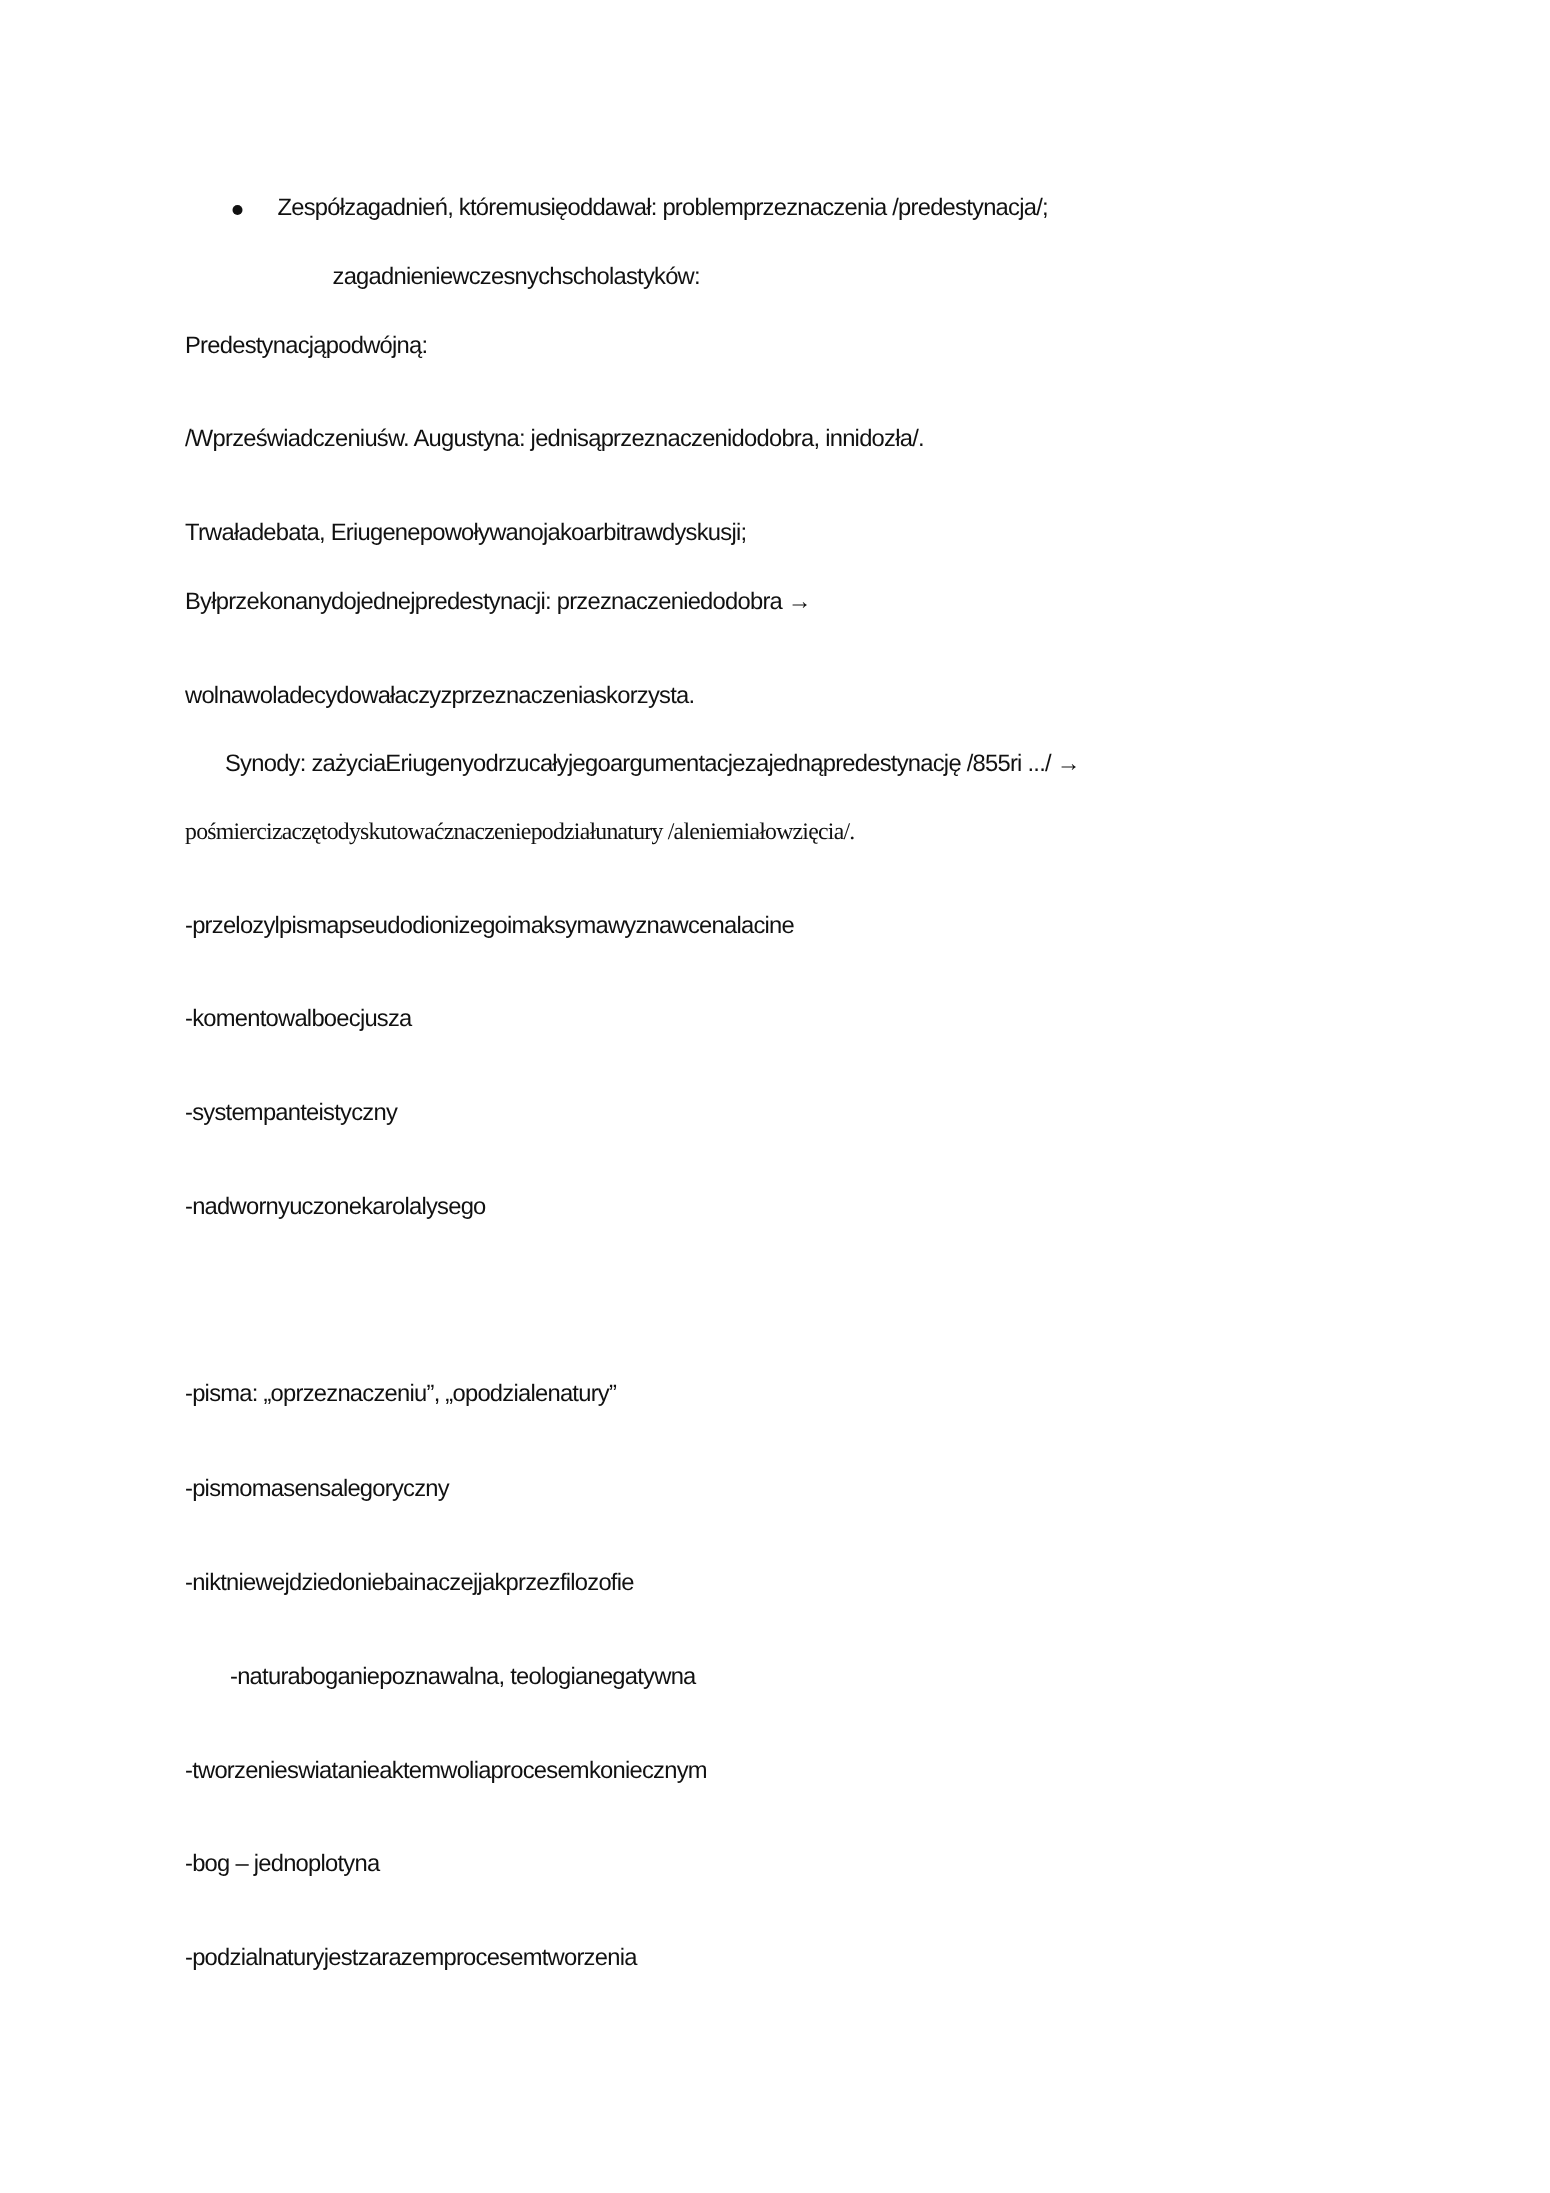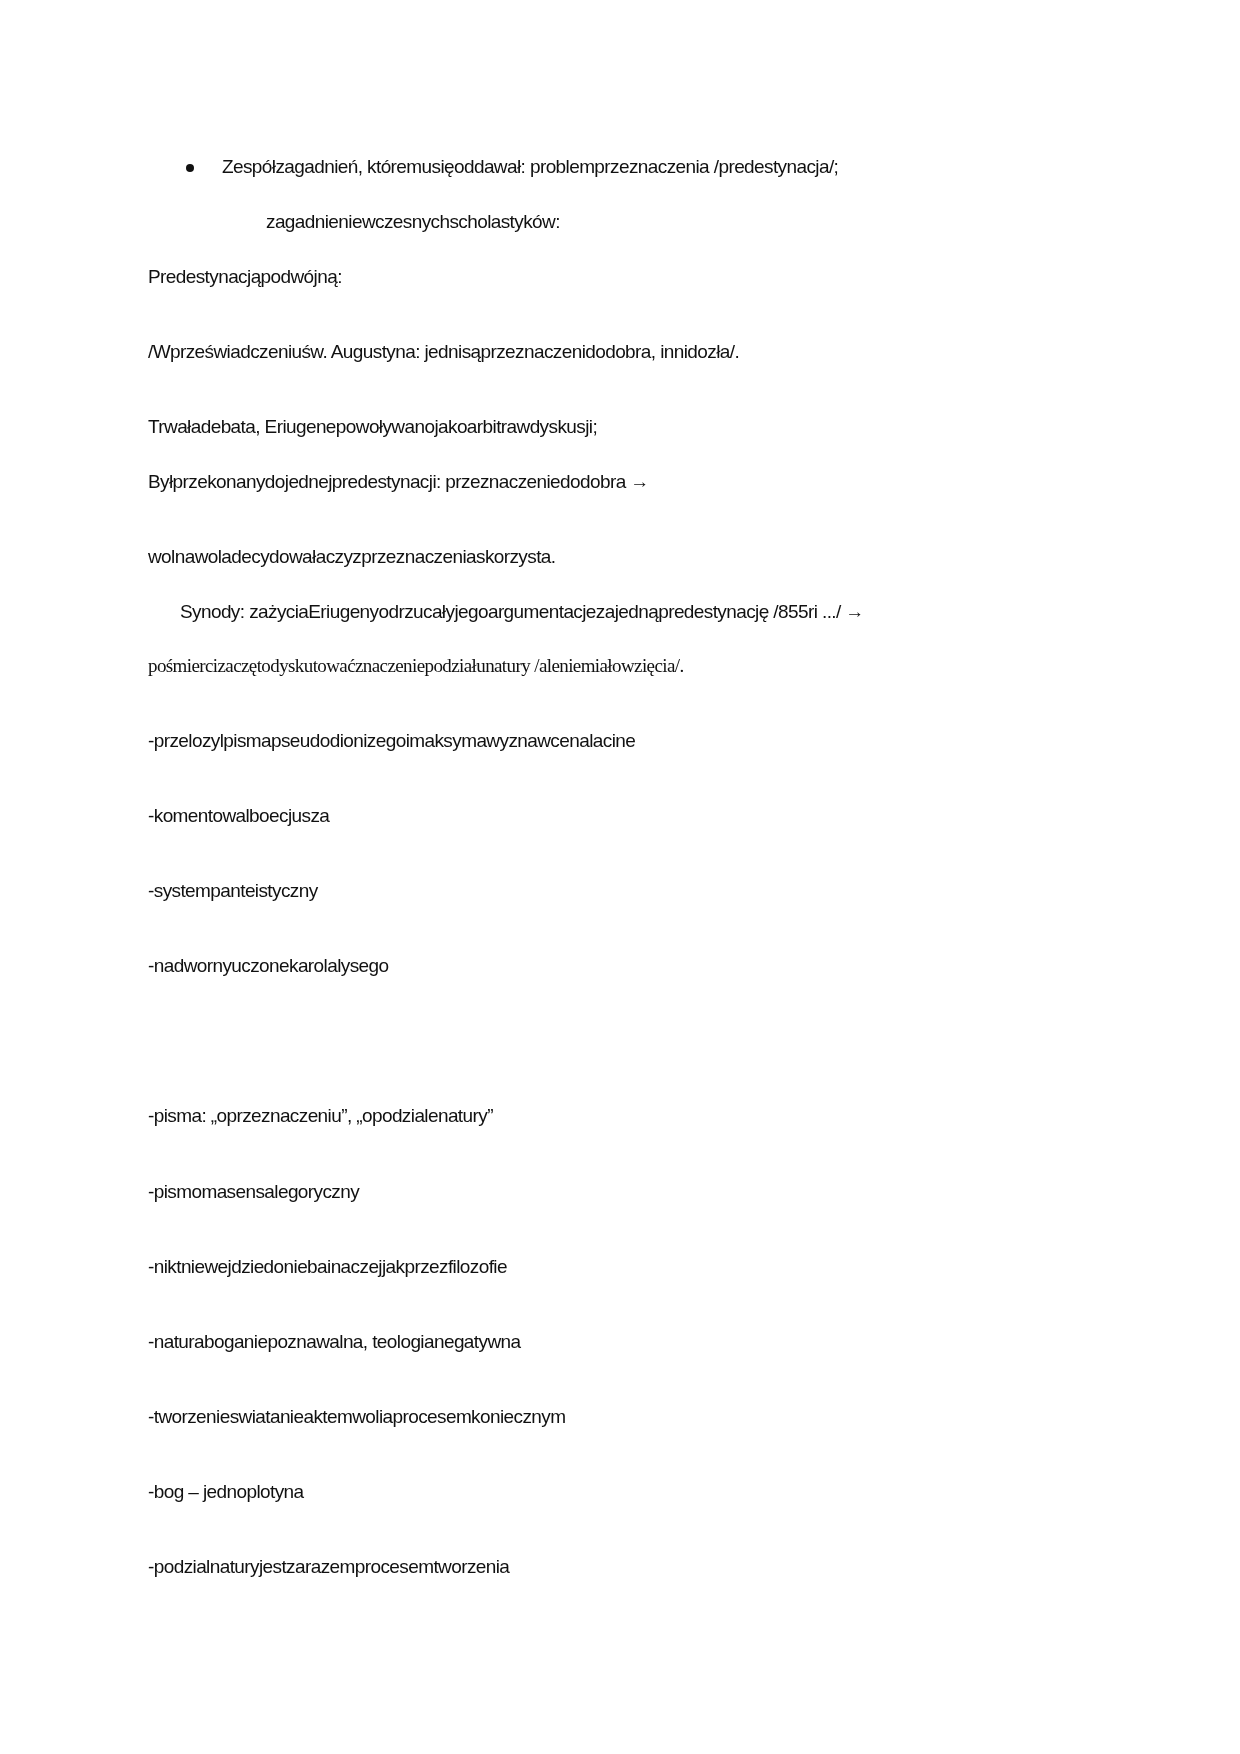--- a/index.html
+++ b/index.html
@@ -59,18 +59,18 @@
   <div class="line" style="top:601px;margin-left:32px;">Synody: zażyciaEriugenyodrzucałyjegoargumentacjezajednąpredestynację /855ri .../ →</div>
   <div class="line" style="top:655px;font-family:Liberation Serif, serif;">pośmiercizaczętodyskutowaćznaczeniepodziałunatury /aleniemiałowzięcia/.</div>
 
   <div class="line" style="top:730px;">-przelozylpismapseudodionizegoimaksymawyznawcenalacine</div>
   <div class="line" style="top:805px;">-komentowalboecjusza</div>
   <div class="line" style="top:880px;">-systempanteistyczny</div>
   <div class="line" style="top:955px;">-nadwornyuczonekarolalysego</div>
   <div class="line" style="top:1105px;">-pisma: „oprzeznaczeniu”, „opodzialenatury”</div>
   <div class="line" style="top:1181px;">-pismomasensalegoryczny</div>
   <div class="line" style="top:1256px;">-niktniewejdziedoniebainaczejjakprzezfilozofie</div>
-  <div class="line" style="top:1331px;">-naturaboganiepoznawalna, teologianegatywna</div>
+  <div class="line" style="top:1331px;margin-left:36px;">-naturaboganiepoznawalna, teologianegatywna</div>
   <div class="line" style="top:1406px;">-tworzenieswiatanieaktemwoliaprocesemkoniecznym</div>
   <div class="line" style="top:1481px;">-bog – jednoplotyna</div>
   <div class="line" style="top:1556px;">-podzialnaturyjestzarazemprocesemtworzenia</div>
 
 </div>
 
 </body></html>

